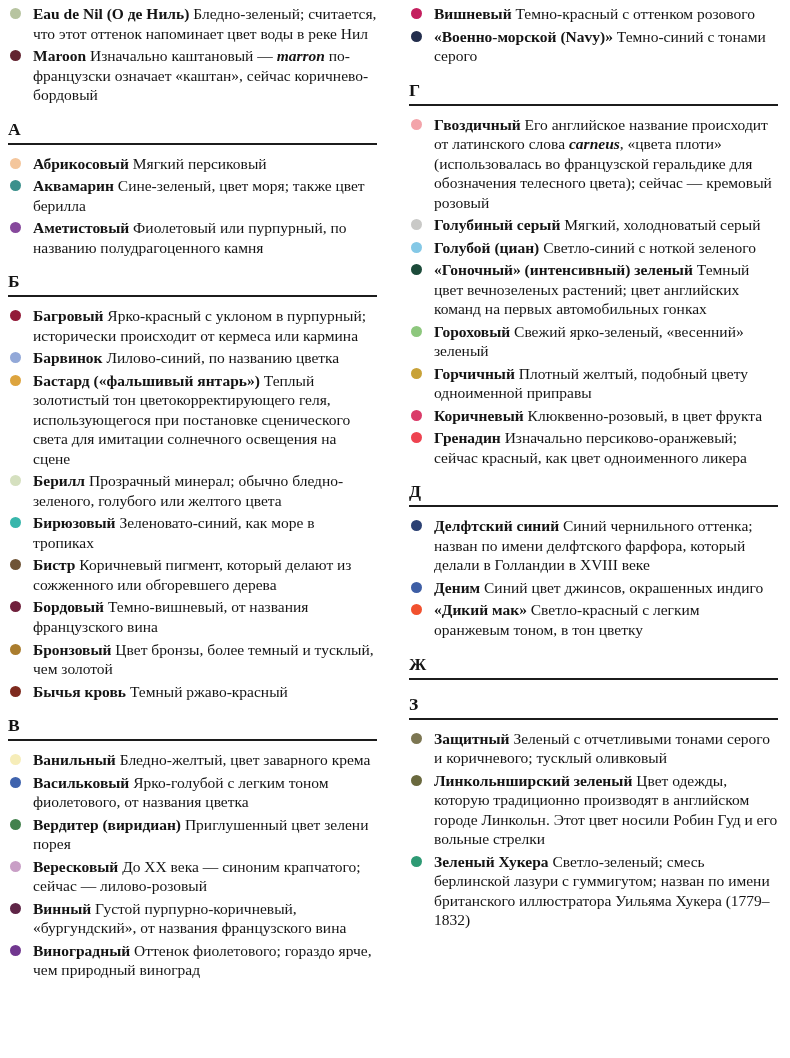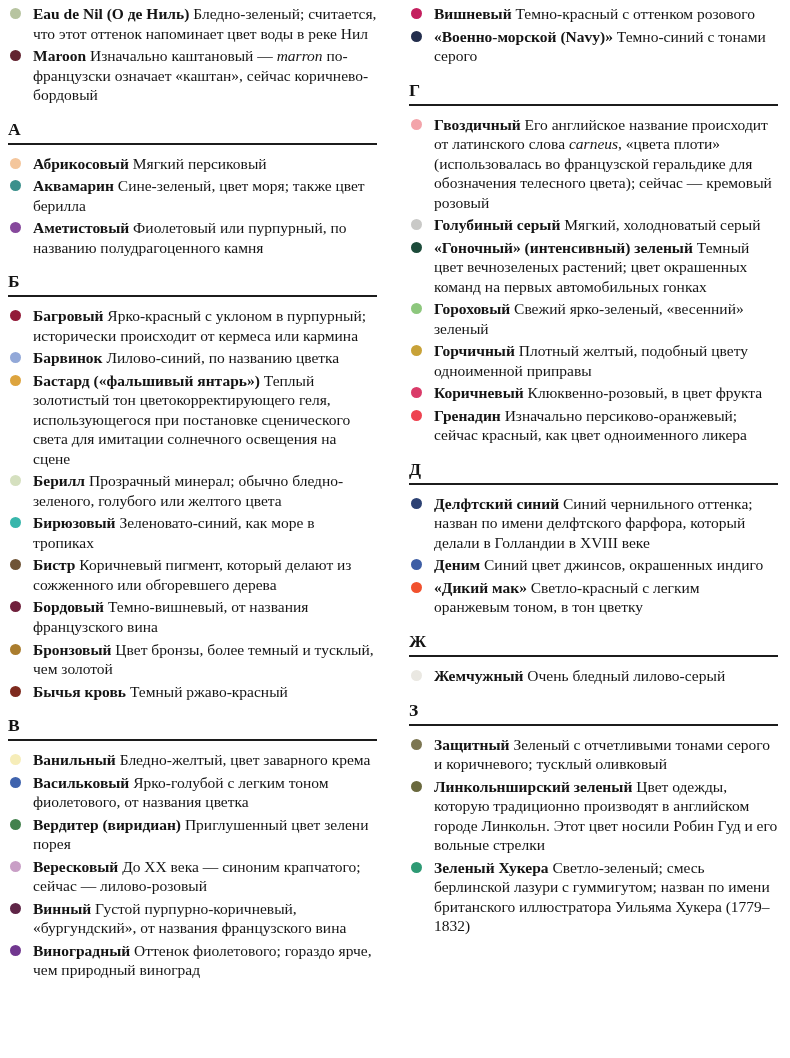--- a/index.html
+++ b/index.html
@@ -47,20 +47,21 @@
     width: 11px;
     height: 11px;
     border-radius: 50%;
     display: inline-block;
   }
   .name {
     font-weight: bold;
   }
   .desc i {
     font-style: italic;
+    font-weight: bold;
   }
 </style>
 </head>
 <body>
 
 <div class="page">
   <div class="column">
       <div class="entry"><span class="bullet" style="background: rgb(183, 196, 160);"></span><span class="name">Eau de Nil (О де Ниль) </span><span class="desc">Бледно-зеленый; считается, что этот оттенок напоминает цвет воды в реке Нил</span></div>
       <div class="entry"><span class="bullet" style="background: rgb(99, 36, 49);"></span><span class="name">Maroon </span><span class="desc">Изначально каштановый — <i>marron</i> по-французски означает «каштан», сейчас коричнево-бордовый</span></div>
       <div class="section-header"><span class="section-letter">А</span></div>
@@ -84,29 +85,29 @@
       <div class="entry"><span class="bullet" style="background: rgb(201, 159, 198);"></span><span class="name">Вересковый </span><span class="desc">До XX века — синоним крапчатого; сейчас — лилово-розовый</span></div>
       <div class="entry"><span class="bullet" style="background: rgb(95, 37, 71);"></span><span class="name">Винный </span><span class="desc">Густой пурпурно-коричневый, «бургундский», от названия французского вина</span></div>
       <div class="entry"><span class="bullet" style="background: rgb(113, 55, 143);"></span><span class="name">Виноградный </span><span class="desc">Оттенок фиолетового; гораздо ярче, чем природный виноград</span></div>
     </div>
   <div class="column">
       <div class="entry"><span class="bullet" style="background: rgb(196, 31, 94);"></span><span class="name">Вишневый </span><span class="desc">Темно-красный с оттенком розового</span></div>
       <div class="entry"><span class="bullet" style="background: rgb(35, 46, 77);"></span><span class="name">«Военно-морской (Navy)» </span><span class="desc">Темно-синий с тонами серого</span></div>
       <div class="section-header"><span class="section-letter">Г</span></div>
       <div class="entry"><span class="bullet" style="background: rgb(243, 164, 170);"></span><span class="name">Гвоздичный </span><span class="desc">Его английское название происходит от латинского слова <i>carneus</i>, «цвета плоти» (использовалась во французской геральдике для обозначения телесного цвета); сейчас — кремовый розовый</span></div>
       <div class="entry"><span class="bullet" style="background: rgb(201, 201, 199);"></span><span class="name">Голубиный серый </span><span class="desc">Мягкий, холодноватый серый</span></div>
-      <div class="entry"><span class="bullet" style="background: rgb(28, 75, 58);"></span><span class="name">«Гоночный» (интенсивный) зеленый </span><span class="desc">Темный цвет вечнозеленых растений; цвет окрашенных команд на первых автомобильных гонках</span></div>
+      <div class="entry"><span class="bullet" style="background: rgb(132, 200, 230);"></span><span class="name">Голубой (циан) </span><span class="desc">Светло-синий с ноткой зеленого</span></div>
+      <div class="entry"><span class="bullet" style="background: rgb(28, 75, 58);"></span><span class="name">«Гоночный» (интенсивный) зеленый </span><span class="desc">Темный цвет вечнозеленых растений; цвет английских команд на первых автомобильных гонках</span></div>
       <div class="entry"><span class="bullet" style="background: rgb(141, 199, 125);"></span><span class="name">Гороховый </span><span class="desc">Свежий ярко-зеленый, «весенний» зеленый</span></div>
       <div class="entry"><span class="bullet" style="background: rgb(200, 162, 56);"></span><span class="name">Горчичный </span><span class="desc">Плотный желтый, подобный цвету одноименной приправы</span></div>
       <div class="entry"><span class="bullet" style="background: rgb(218, 59, 105);"></span><span class="name">Коричневый </span><span class="desc">Клюквенно-розовый, в цвет фрукта</span></div>
       <div class="entry"><span class="bullet" style="background: rgb(238, 67, 80);"></span><span class="name">Гренадин </span><span class="desc">Изначально персиково-оранжевый; сейчас красный, как цвет одноименного ликера</span></div>
       <div class="section-header"><span class="section-letter">Д</span></div>
       <div class="entry"><span class="bullet" style="background: rgb(44, 65, 115);"></span><span class="name">Делфтский синий </span><span class="desc">Синий чернильного оттенка; назван по имени делфтского фарфора, который делали в Голландии в XVIII веке</span></div>
       <div class="entry"><span class="bullet" style="background: rgb(62, 94, 165);"></span><span class="name">Деним </span><span class="desc">Синий цвет джинсов, окрашенных индиго</span></div>
       <div class="entry"><span class="bullet" style="background: rgb(241, 81, 46);"></span><span class="name">«Дикий мак» </span><span class="desc">Светло-красный с легким оранжевым тоном, в тон цветку</span></div>
       <div class="section-header"><span class="section-letter">Ж</span></div>
-      <div class="entry"><span class="bullet" style="background: rgb(234, 232, 226);"></span><span class="name">Жемчужный </span><span class="desc">Очень бледный лилово-серый</span></div>
       <div class="section-header"><span class="section-letter">З</span></div>
       <div class="entry"><span class="bullet" style="background: rgb(124, 118, 82);"></span><span class="name">Защитный </span><span class="desc">Зеленый с отчетливыми тонами серого и коричневого; тусклый оливковый</span></div>
       <div class="entry"><span class="bullet" style="background: rgb(106, 105, 62);"></span><span class="name">Линкольнширский зеленый </span><span class="desc">Цвет одежды, которую традиционно производят в английском городе Линкольн. Этот цвет носили Робин Гуд и его вольные стрелки</span></div>
       <div class="entry"><span class="bullet" style="background: rgb(46, 154, 116);"></span><span class="name">Зеленый Хукера </span><span class="desc">Светло-зеленый; смесь берлинской лазури с гуммигутом; назван по имени британского иллюстратора Уильяма Хукера (1779–1832)</span></div>
     </div>
 </div>
 
 </body></html>

